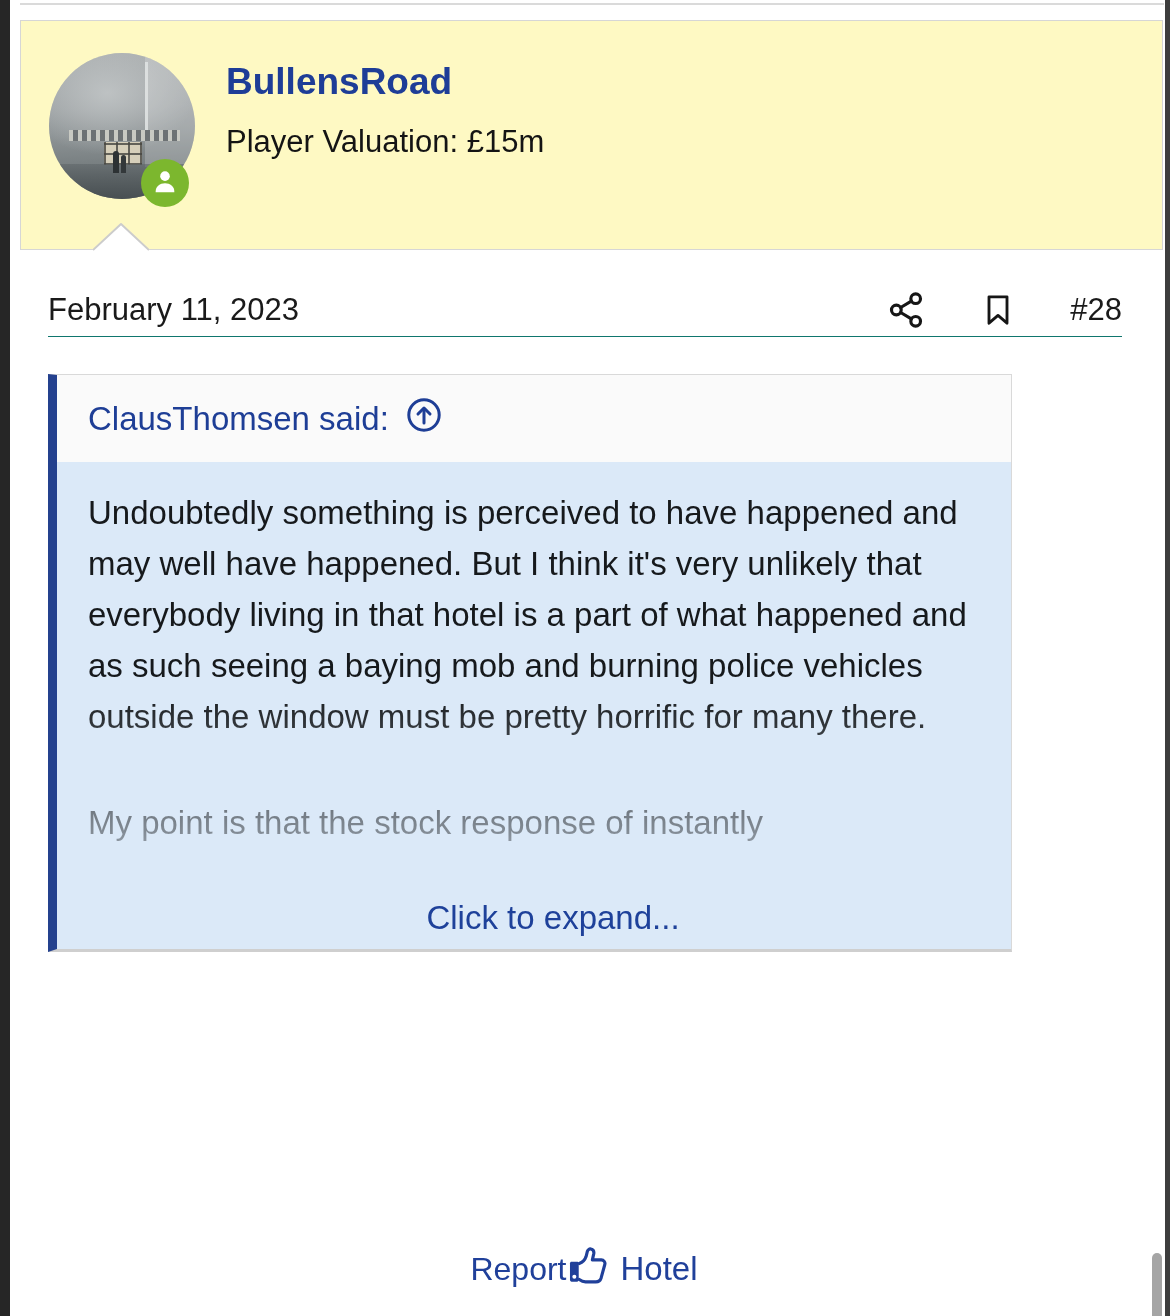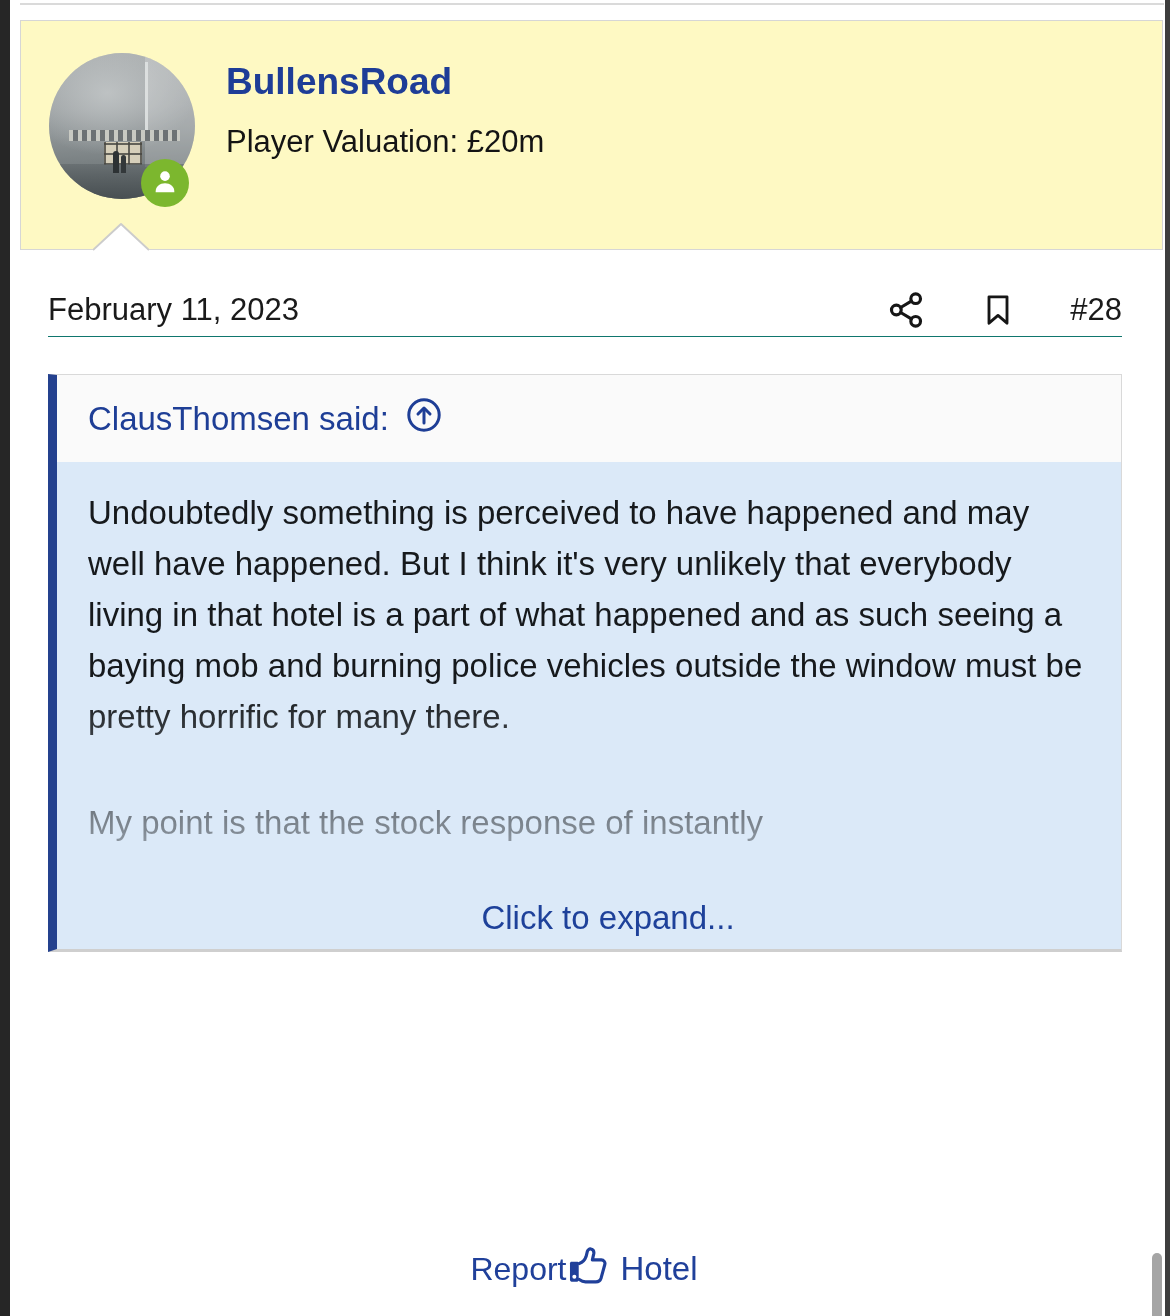--- a/index.html
+++ b/index.html
@@ -42,21 +42,21 @@
   
   .post-meta { position:absolute; left:48px; top:283px; width:1074px; height:54px;
                display:flex; align-items:center; justify-content:space-between;
                border-bottom:1px solid #0f766e; }
   .post-date { font-size:31px; color:#1a1a1a; }
   .meta-icons { display:flex; align-items:center; gap:54px; }
   .meta-icons svg { display:block; }
   .post-number { font-size:31px; color:#1a1a1a; }
 
   
-  .quote-block { position:absolute; left:48px; top:374px; width:1074px;
+  .quote-block { position:absolute; left:48px; top:374px; width:964px;
                  border-left:9px solid #24418e; border-top:1px solid #d9d9d9;
                  border-right:1px solid #d9d9d9; border-bottom:3px solid #cfcfcf;
                  background:#fafafa; }
   .quote-title { height:87px; display:flex; align-items:center; gap:16px; padding-left:31px;
                  font-size:33px; color:#1e3e96; cursor:pointer; }
   .quote-content { position:relative; height:487px; overflow:hidden; background:#dbe9f8;
                    padding:25px 34px 0 31px; font-size:33px; line-height:51px; color:#16191c; }
   .quote-content p + p { margin-top:55px; }
   .quote-fade { position:absolute; left:0; bottom:0; width:100%; height:260px; pointer-events:none;
                 background:linear-gradient(180deg, rgba(219,233,248,0) 0%, rgba(219,233,248,0.55) 55%, rgba(219,233,248,0.97) 85%, rgba(219,233,248,1) 100%); }
@@ -94,21 +94,21 @@
     </div>
     <div class="status-badge">
       <span>
         <svg width="34" height="34" viewBox="0 0 24 24">
           <circle cx="12" cy="8.6" r="3.4" fill="#fff"></circle>
           <path d="M5.4 19.6c0-3.9 3-6 6.6-6s6.6 2.1 6.6 6v0.4H5.4z" fill="#fff"></path>
         </svg>
       </span>
     </div>
     <div class="author-name">BullensRoad</div>
-    <div class="author-title">Player Valuation: £20m</div>
+    <div class="author-title">Player Valuation: £15m</div>
     <svg class="pointer" width="56" height="29" viewBox="0 0 56 29">
       <path d="M0 28 L28 2 L56 28" fill="#ffffff" stroke="#cccccc" stroke-width="2" stroke-linejoin="round"></path>
     </svg>
   </div>
 
   <div class="post-meta">
     <div class="post-date">February 11, 2023</div>
     <div class="meta-icons">
       <span>
         <svg width="40" height="40" viewBox="0 0 24 24" fill="none" stroke="#161616" stroke-width="1.9" stroke-linecap="round">

